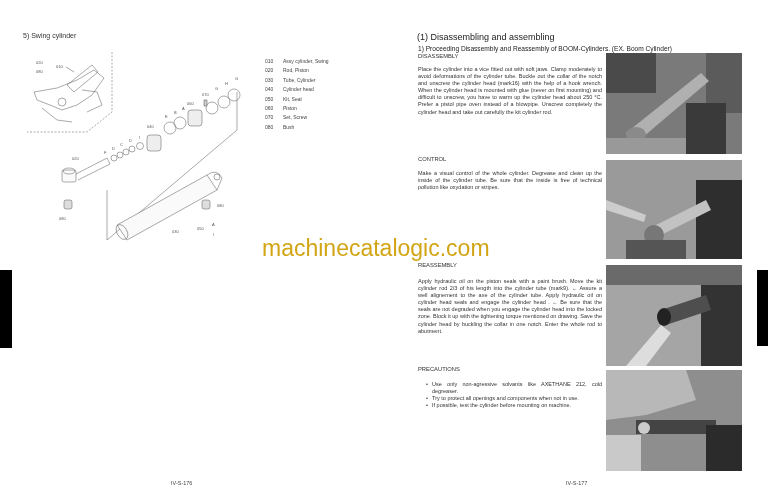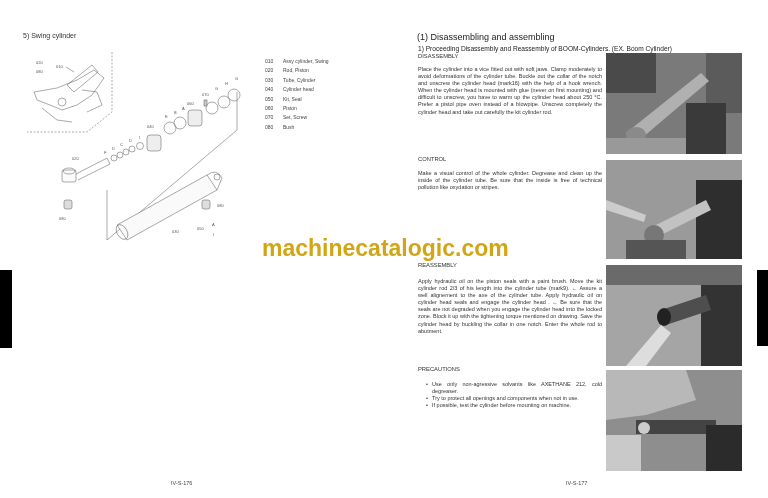--- a/index.html
+++ b/index.html
@@ -6,21 +6,21 @@
   html, body { width: 768px; height: 498px; background: #ffffff; overflow: hidden; }
   body { position: relative; font-family: "Liberation Sans", sans-serif; color: #222; }
   .abs { position: absolute; }
 
   .left-title { left: 23px; top: 32px; font-size: 7px; color: #333; }
   .parts-list { left: 265px; top: 57px; font-size: 5px; color: #444; line-height: 9.4px; }
   .parts-list .row { display: flex; }
   .parts-list .num { width: 18px; }
   .diagram { left: 22px; top: 50px; width: 225px; height: 195px; }
 
-  .watermark { left: 262px; top: 235px; font-size: 23px; font-weight: bold; color: #d2a514; letter-spacing: 0px; }
+  .watermark { left: 262px; top: 235px; font-size: 23px; font-weight: normal; color: #d2a514; letter-spacing: 0px; }
 
   .page-num { font-size: 5.5px; color: #444; }
   .pn-left { left: 171px; top: 480px; }
   .pn-right { left: 566px; top: 480px; }
 
   .tab-left { left: 0; top: 270px; width: 12px; height: 78px; background: #000; }
   .tab-right { left: 757px; top: 270px; width: 11px; height: 76px; background: #000; }
 
   .r-h1 { left: 417px; top: 32px; font-size: 9px; color: #222; }
   .r-h2 { left: 418px; top: 45px; font-size: 6.6px; color: #222; }

